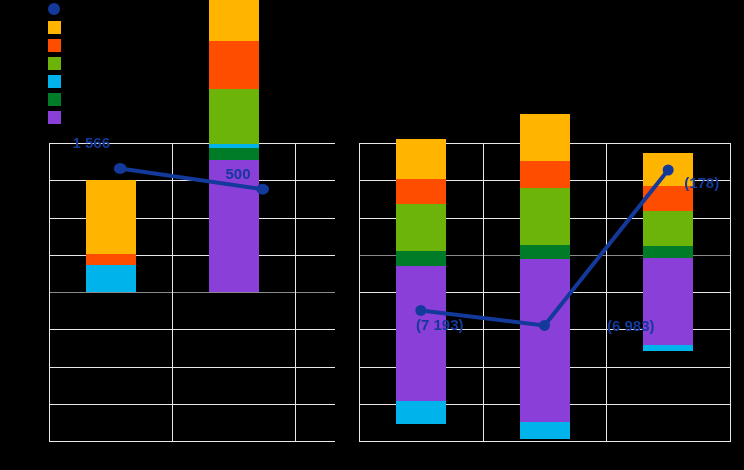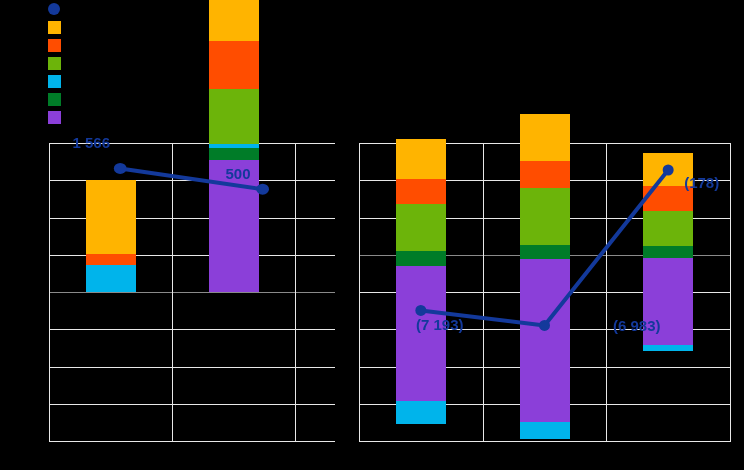--- a/index.html
+++ b/index.html
@@ -139,21 +139,21 @@
         </div>
         <div class="bar" style="left: 284px; width: 50px; top: 9.865px; height: 198.135px;">
           <div class="seg" style="background: rgb(0, 180, 235); height: 6.426px; bottom: 0px;"></div>
           <div class="seg" style="background: rgb(139, 63, 217); height: 86.394px; bottom: 6.426px;"></div>
           <div class="seg" style="background: rgb(0, 124, 40); height: 11.781px; bottom: 92.82px;"></div>
           <div class="seg" style="background: rgb(108, 180, 10); height: 34.986px; bottom: 104.601px;"></div>
           <div class="seg" style="background: rgb(255, 77, 0); height: 24.99px; bottom: 139.587px;"></div>
           <div class="seg" style="background: rgb(255, 180, 0); height: 33.558px; bottom: 164.577px;"></div>
         </div>
         <div class="dlabel lg" style="left: 57px; top: 173.474px;">(7 193)</div>
-        <div class="dlabel lg" style="left: 254px; top: 174.474px;">(6 983)</div>
+        <div class="dlabel lg" style="left: 248px; top: 174.474px;">(6 983)</div>
         <div class="dlabel lg" style="left: 325.167px; top: 7px; margin-top: 24px;">(178)</div>
       </div>
     <svg class="lineLayer" viewBox="0 0 372 299" preserveAspectRatio="none">
         <polyline points="61.833333333333336,167.474 185.5,182.474 309.1666666666667,27.000999999999976" fill="none" stroke="#13399B" stroke-width="4" stroke-linecap="round" stroke-linejoin="round"></polyline>
         <circle cx="61.833333333333336" cy="167.474" r="5.5" fill="#13399B"></circle>
         <circle cx="185.5" cy="182.474" r="5.5" fill="#13399B"></circle>
         <circle cx="309.1666666666667" cy="27.000999999999976" r="5.5" fill="#13399B"></circle>
       </svg>
   </div>
 

